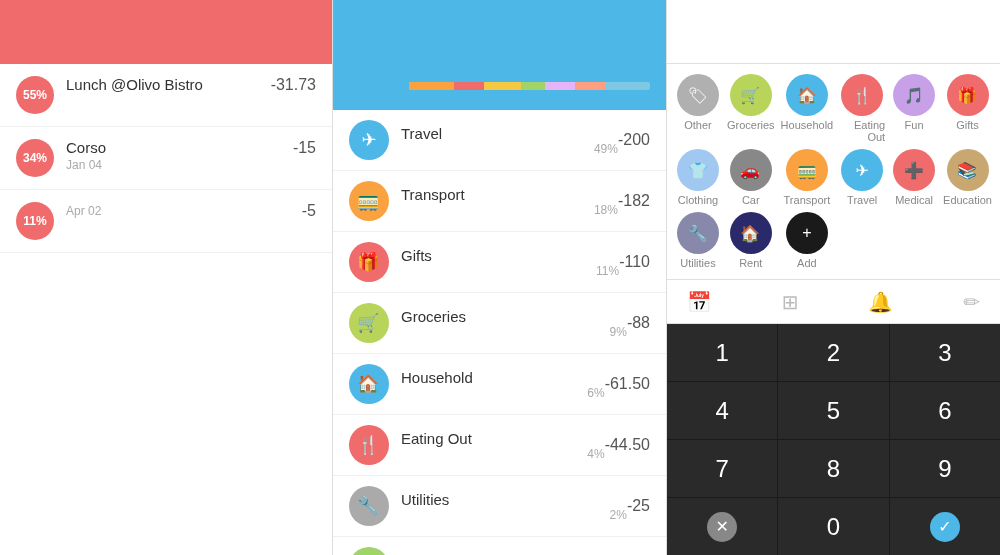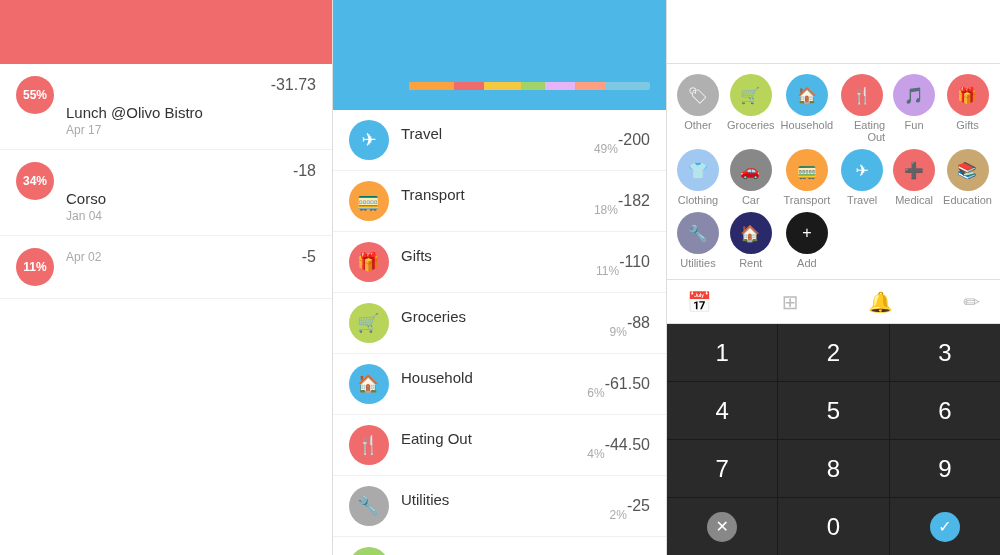--- a/index.html
+++ b/index.html
@@ -64,21 +64,20 @@
       flex-shrink: 0;
       margin-right: 12px;
     }
     .expense-info {
       flex: 1;
     }
     .expense-name {
       font-size: 15px;
       font-weight: 500;
       color: #333;
-      margin-top: 28px;
     }
     .expense-date {
       font-size: 12px;
       color: #aaa;
       margin-top: 2px;
     }
     .expense-amount {
       font-size: 16px;
       color: #555;
       font-weight: 400;
@@ -285,31 +284,30 @@
   <div class="panel1-header">
     <span class="header-icon"></span>
     <span class="header-title"></span>
     <span class="header-icon"></span>
   </div>
   <div class="panel1-list" id="p1-list">
       <div class="expense-item">
     <div class="pct-badge" style="background:#f06b6b">55%</div>
     <div class="expense-info">
       <div class="expense-name">Lunch @Olivo Bistro</div>
-      <div class="expense-date">Apr 17</div>
     </div>
     <div class="expense-amount">-31.73</div>
   </div>
       <div class="expense-item">
     <div class="pct-badge" style="background:#f06b6b">34%</div>
     <div class="expense-info">
       <div class="expense-name">Corso</div>
       <div class="expense-date">Jan 04</div>
     </div>
-    <div class="expense-amount">-18</div>
+    <div class="expense-amount">-15</div>
   </div>
       <div class="expense-item">
     <div class="pct-badge" style="background:#f06b6b">11%</div>
     <div class="expense-info">
       <div class="expense-date">Apr 02</div>
     </div>
     <div class="expense-amount">-5</div>
   </div>
     </div>
 </div>

